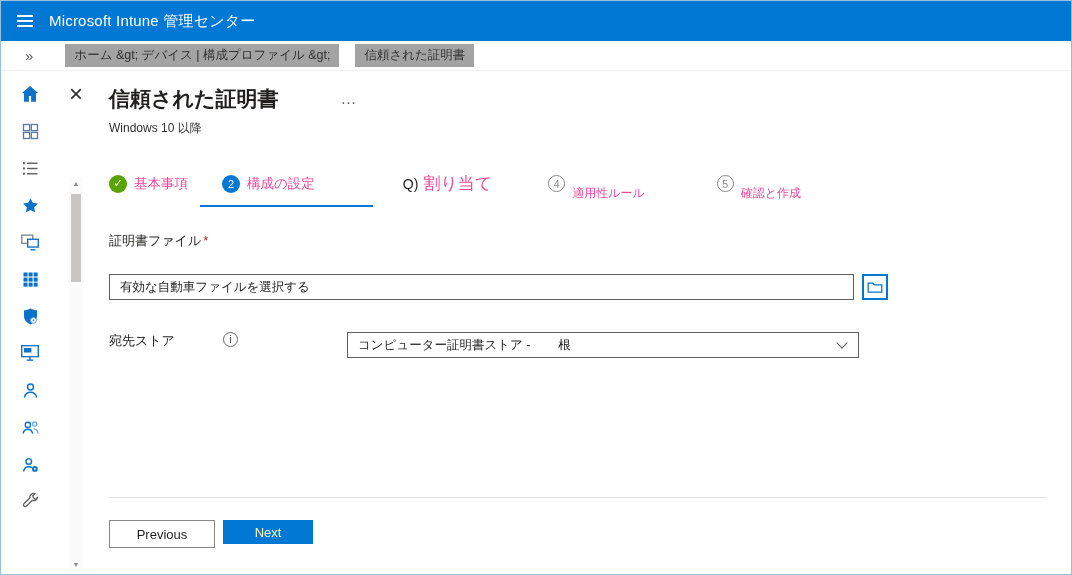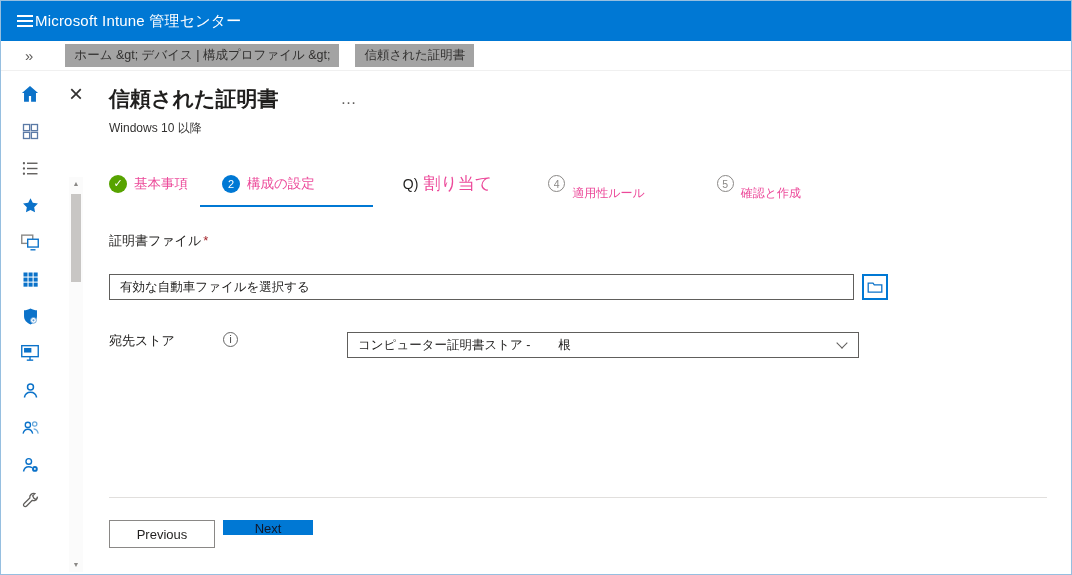--- a/index.html
+++ b/index.html
@@ -4,21 +4,21 @@
 <style>
   * { margin:0; padding:0; box-sizing:border-box; }
   html,body { background:#e8e8e8; font-family:"Liberation Sans","DejaVu Sans",sans-serif; }
   .window {
     position:relative; width:1072px; height:575px; background:#fff;
     border:1px solid #96bfe0; overflow:hidden;
   }
   
   .topbar {
     height:40px; background:#0078d4; display:flex; align-items:center;
-    padding-left:14px; 
+    padding-left:14px; gap:14px;
   }
   .hamburger { display:flex; flex-direction:column; gap:3px; cursor:pointer; padding:4px 2px; }
   .hamburger span { width:16px; height:2px; background:#fff; display:block; }
   .topbar-title { color:#fff; font-size:15px; letter-spacing:.2px; cursor:pointer; }
   
   .crumbbar {
     height:30px; display:flex; align-items:center; background:#fff;
     border-bottom:1px solid #f0f0f0;
   }
   .collapse { margin-left:24px; color:#605e5c; font-size:15px; cursor:pointer; line-height:1; }
@@ -110,22 +110,22 @@
   
   .flex-spacer { flex:1; }
   .divider { height:1px; background:#e1dfdd; }
   .footer { padding:22px 0 26px; display:flex; gap:8px; }
   .btn-prev {
     min-width:106px; height:28px; background:#fff; border:1px solid #8a8886;
     font-size:13px; color:#201f1e; cursor:pointer;
     font-family:"Liberation Sans","DejaVu Sans",sans-serif;
   }
   .btn-next {
-    min-width:90px; height:15px; background:#0078d4; border:1px solid #0078d4;
-    font-size:13px; color:#0f172a; cursor:pointer;
+    min-width:90px; height:24px; background:#0078d4; border:1px solid #0078d4;
+    font-size:13px; color:#fef9c3; cursor:pointer;
     font-family:"Liberation Sans","DejaVu Sans",sans-serif;
   }
 </style>
 </head>
 <body>
 
 <div class="window">
 
   <div class="topbar">
     <div class="hamburger">

